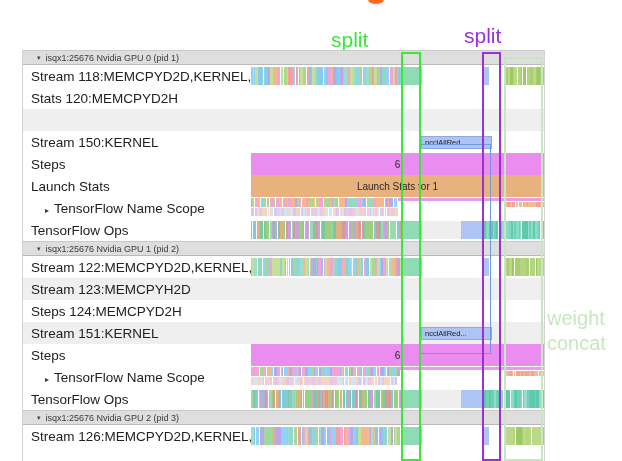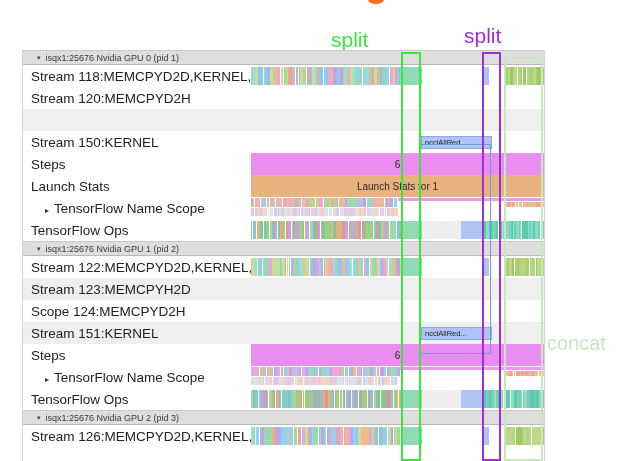--- a/index.html
+++ b/index.html
@@ -51,21 +51,21 @@
   .nccl-chip{position:absolute;background:#aec4f5;border:1px solid #8fa9e0;
      font-size:7.5px;color:#1c1c1c;display:flex;align-items:center;
      padding-left:3px;box-sizing:border-box;}
 </style>
 </head>
 <body>
 
 <div class="annot" id="annot-concat">split</div>
 <div class="annot" id="annot-split">split</div>
 <div class="annot" id="annot-nccl">nccl</div>
-<div class="annot" id="annot-weight"><br><span>concat</span></div>
+<div class="annot" id="annot-weight"><span>weight</span><br><span>concat</span></div>
 <div id="annot-orange-blob"></div>
 
 <div id="panel">
     <div class="grp-header">
       <span class="tri">▾</span>
       <span>isqx1:25676 Nvidia GPU 0 (pid 1)</span>
     </div>
     <div class="row">
       <div class="lbl"><span>Stream 118:MEMCPYD2D,KERNEL,ME</span></div>
       <div class="track">
@@ -152,21 +152,21 @@
           <div class="bar" style="left: 25px; width: 3px; top: 2px; height: 18px; background: rgb(169, 207, 114);"></div>
           <div class="bar" style="left: 28px; width: 3px; top: 2px; height: 18px; background: rgb(188, 217, 138);"></div>
           <div class="bar" style="left: 31px; width: 1px; top: 2px; height: 18px; background: rgb(169, 207, 114);"></div>
           <div class="bar" style="left: 32px; width: 3px; top: 2px; height: 18px; background: rgb(156, 200, 101);"></div>
           <div class="bar" style="left: 35px; width: 1px; top: 2px; height: 18px; background: rgb(169, 207, 114);"></div>
           <div class="bar" style="left: 36px; width: 3px; top: 2px; height: 18px; background: rgb(169, 207, 114);"></div>
         </div>
       </div>
     </div>
     <div class="row">
-      <div class="lbl"><span>Stream 120:MEMCPYD2H</span></div>
+      <div class="lbl"><span>Stats 120:MEMCPYD2H</span></div>
       <div class="track"></div>
     </div>
     <div class="row alt">
       <div class="track"></div>
     </div>
     <div class="row">
       <div class="lbl"><span>Stream 150:KERNEL</span></div>
       <div class="track">
         <div class="nccl-chip" style="left: 170px; top: 5px; width: 71px; height: 13px;">ncclAllRed...</div>
       </div>
@@ -549,21 +549,21 @@
           <div class="bar" style="left: 36px; width: 2px; top: 2px; height: 18px; background: rgb(169, 207, 114);"></div>
           <div class="bar" style="left: 38px; width: 2px; top: 2px; height: 18px; background: rgb(180, 212, 126);"></div>
         </div>
       </div>
     </div>
     <div class="row alt">
       <div class="lbl"><span>Stream 123:MEMCPYH2D</span></div>
       <div class="track"></div>
     </div>
     <div class="row">
-      <div class="lbl"><span>Scope 124:MEMCPYD2H</span></div>
+      <div class="lbl"><span>Steps 124:MEMCPYD2H</span></div>
       <div class="track"></div>
     </div>
     <div class="row alt">
       <div class="lbl"><span>Stream 151:KERNEL</span></div>
       <div class="track">
         <div class="nccl-chip" style="left: 170px; top: 5px; width: 71px; height: 13px;">ncclAllRed...</div>
       </div>
     </div>
     <div class="row">
       <div class="lbl"><span>Steps</span></div>

